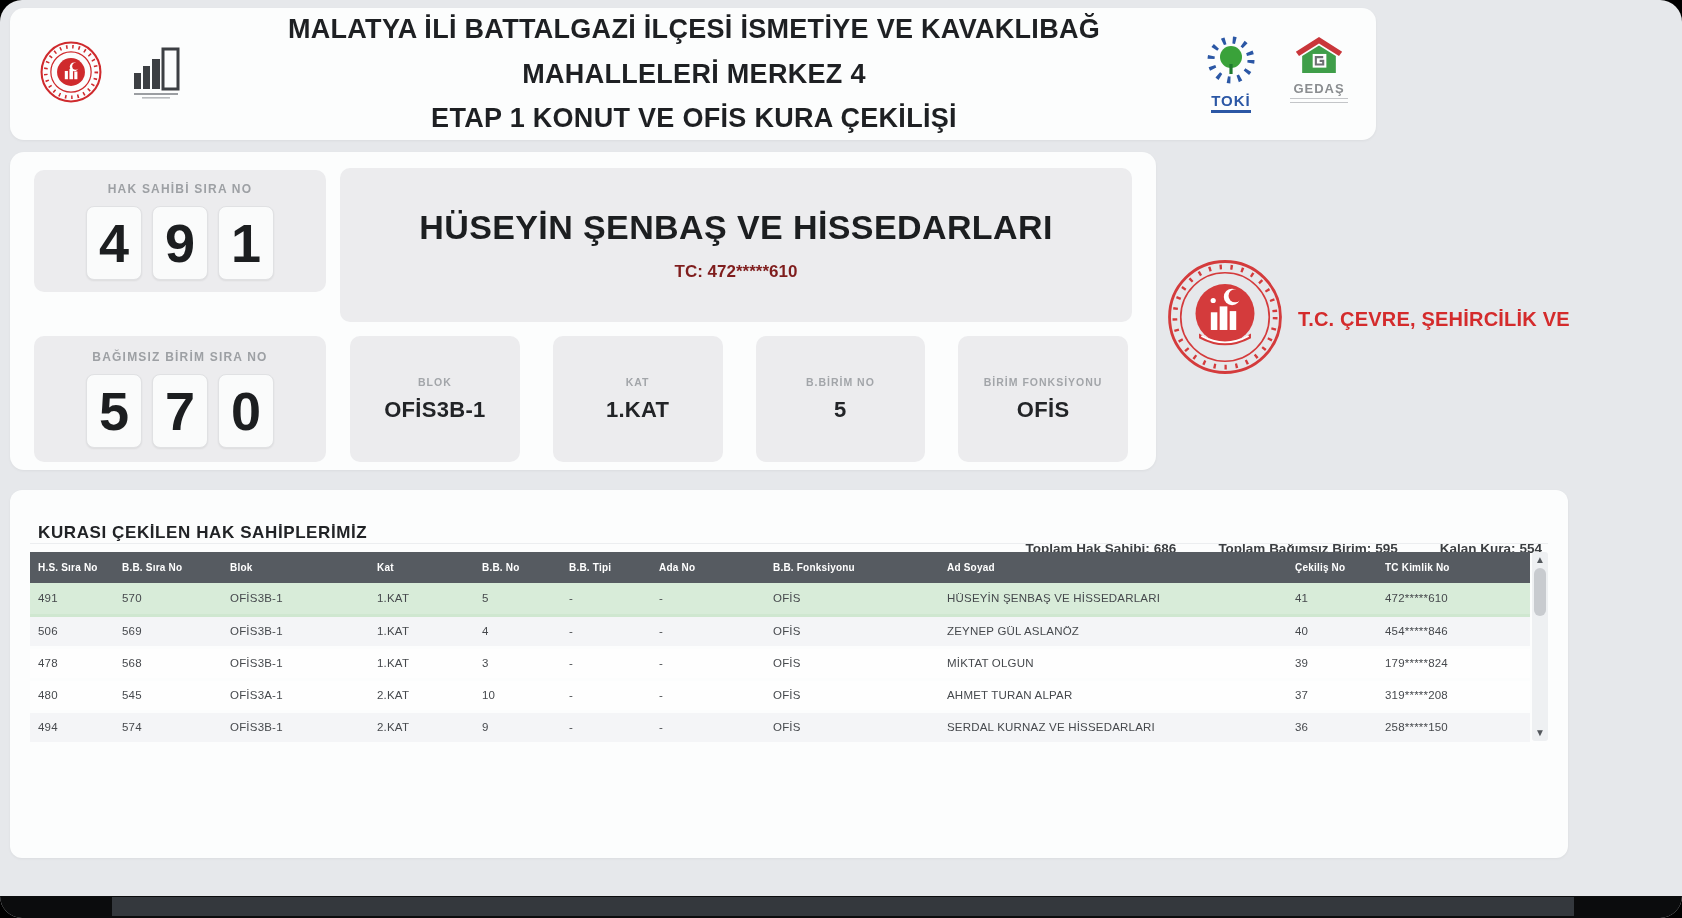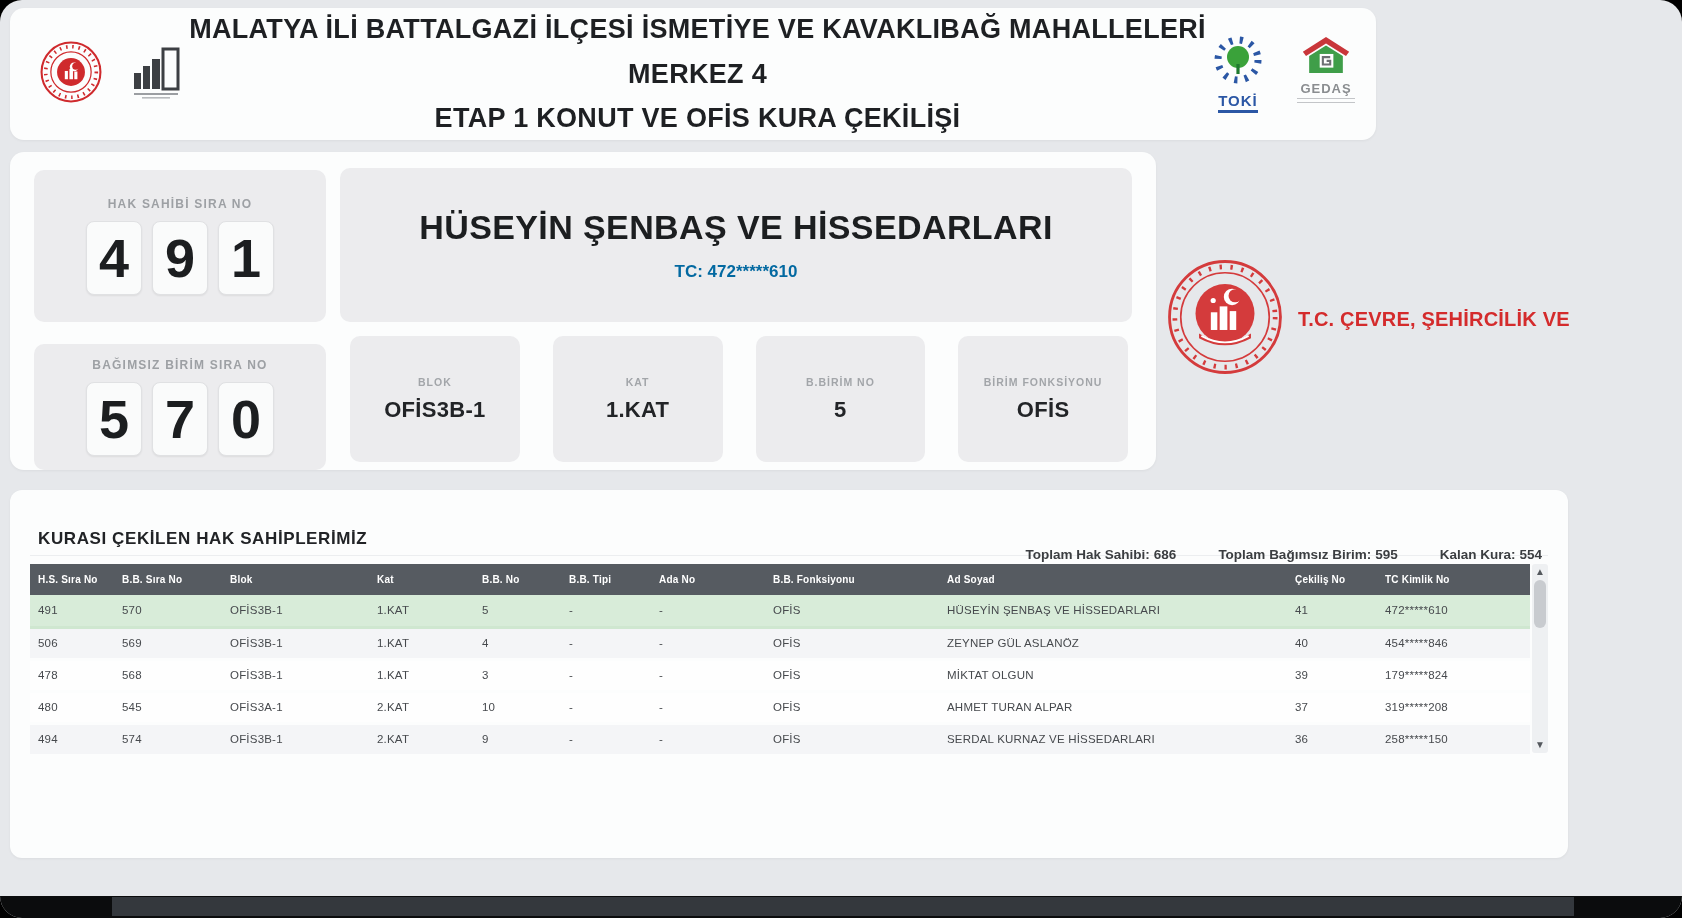--- a/index.html
+++ b/index.html
@@ -3,49 +3,49 @@
 <meta charset="utf-8">
 <style>
   * { margin:0; padding:0; box-sizing:border-box; }
   html,body { width:1682px; height:918px; background:#000; font-family:"Liberation Sans","DejaVu Sans",sans-serif; overflow:hidden; }
   .screen { position:absolute; inset:0; background:#e6e8eb; border-radius:22px; overflow:hidden; }
 
   
   .header-card { position:absolute; left:10px; top:8px; width:1366px; height:132px; background:#fcfdfd; border-radius:14px; box-shadow:0 1px 3px rgba(0,0,0,.05); display:flex; align-items:center; }
   .header-logos-left { display:flex; align-items:center; gap:26px; margin-left:30px; }
   .header-title { flex:1; text-align:center; font-weight:800; font-size:27px; color:#1e2023; letter-spacing:.3px; line-height:1.65; }
-  .header-logos-right { display:flex; align-items:flex-start; gap:30px; margin-right:21px; }
+  .header-logos-right { display:flex; align-items:flex-start; gap:30px; margin-right:28px; }
   .logo-col { display:flex; flex-direction:column; align-items:center; }
   .toki-text { color:#2b57a5; font-weight:800; font-size:15px; letter-spacing:1px; border-bottom:3px solid #2b57a5; line-height:1.2; margin-top:1px; }
   .gedas-text { color:#8a8d90; font-weight:800; font-size:13px; letter-spacing:1px; margin-top:2px; }
   .gedas-sub { width:58px; height:5px; border-top:1px solid #c3c5c8; border-bottom:1px solid #c3c5c8; margin-top:2px; }
 
   
   .main-card { position:absolute; left:10px; top:152px; width:1146px; height:318px; background:#fcfdfd; border-radius:14px; box-shadow:0 1px 3px rgba(0,0,0,.05); }
   .panel { position:absolute; background:#ececee; border-radius:10px; display:flex; flex-direction:column; align-items:center; justify-content:center; }
   .panel-label { font-size:12px; font-weight:700; letter-spacing:1.2px; color:#9da0a4; }
   .digits-row { display:flex; gap:10px; margin-top:10px; }
   .digit-card { width:56px; height:74px; background:#fafbfb; border:1px solid #e0e1e3; border-radius:8px; box-shadow:0 1px 2px rgba(0,0,0,.07); display:flex; align-items:center; justify-content:center; font-size:54px; font-weight:800; color:#1c1e20; }
-  .panel-hak { left:24px; top:18px; width:292px; height:152px; }
-  .panel-bagimsiz { left:24px; top:192px; width:292px; height:126px; }
+  .panel-hak { left:24px; top:18px; width:292px; height:122px; }
+  .panel-bagimsiz { left:24px; top:184px; width:292px; height:126px; }
   .panel-name { left:330px; top:16px; width:792px; height:154px; }
   .winner-name { font-size:34px; font-weight:800; color:#1c1e20; letter-spacing:.4px; }
-  .winner-tc { font-size:17px; font-weight:600; color:#0369a1; margin-top:15px; }
+  .winner-tc { font-size:17px; font-weight:600; color:#7f1d1d; margin-top:15px; }
   .fields-row { position:absolute; left:340px; top:184px; width:778px; height:126px; display:flex; gap:33px; }
   .field-panel { flex:1; background:#ececee; border-radius:10px; display:flex; flex-direction:column; align-items:center; justify-content:center; }
   .field-label { font-size:10.5px; font-weight:700; letter-spacing:1px; color:#a2a5a9; }
   .field-value { font-size:22px; font-weight:800; color:#222427; margin-top:9px; letter-spacing:.3px; }
 
   
   .ministry { position:absolute; left:1166px; top:258px; display:flex; align-items:center; gap:14px; }
   .ministry-text { color:#d42b2c; font-weight:800; font-size:20px; line-height:1.4; letter-spacing:.2px; }
 
   
   .table-card { position:absolute; left:10px; top:490px; width:1558px; height:368px; background:#fcfdfd; border-radius:12px; box-shadow:0 1px 3px rgba(0,0,0,.05); padding:0 20px; }
-  .table-top { display:flex; justify-content:space-between; align-items:center; height:66px; padding:32px 6px 0 8px; border-bottom:1px solid #eceef0; }
+  .table-top { display:flex; justify-content:space-between; align-items:center; height:54px; padding:32px 6px 0 8px; border-bottom:1px solid #eceef0; }
   .results-title { font-size:17px; font-weight:800; color:#212326; letter-spacing:.6px; }
   .stats { display:flex; gap:42px; align-items:center;margin-top:32px; }
   .stat { font-size:13.5px; color:#3b3e41; font-weight:600; }
   .stat b { font-weight:800; margin-left:4px; }
   .table-zone { position:relative; margin-top:8px; }
   table { border-collapse:collapse; table-layout:fixed; width:1500px; }
   thead th { background:#565b61; color:#fff; font-size:10px; font-weight:700; text-align:left; padding:10px 8px; letter-spacing:.2px; }
   tbody td { font-size:11.5px; font-weight:500; color:#46494d; padding:0 8px; height:32px; letter-spacing:.2px; }
   tbody tr { background:#fefefe; border-bottom:3px solid #fcfdfd; }
   tbody tr.alt { background:#f4f5f7; }

